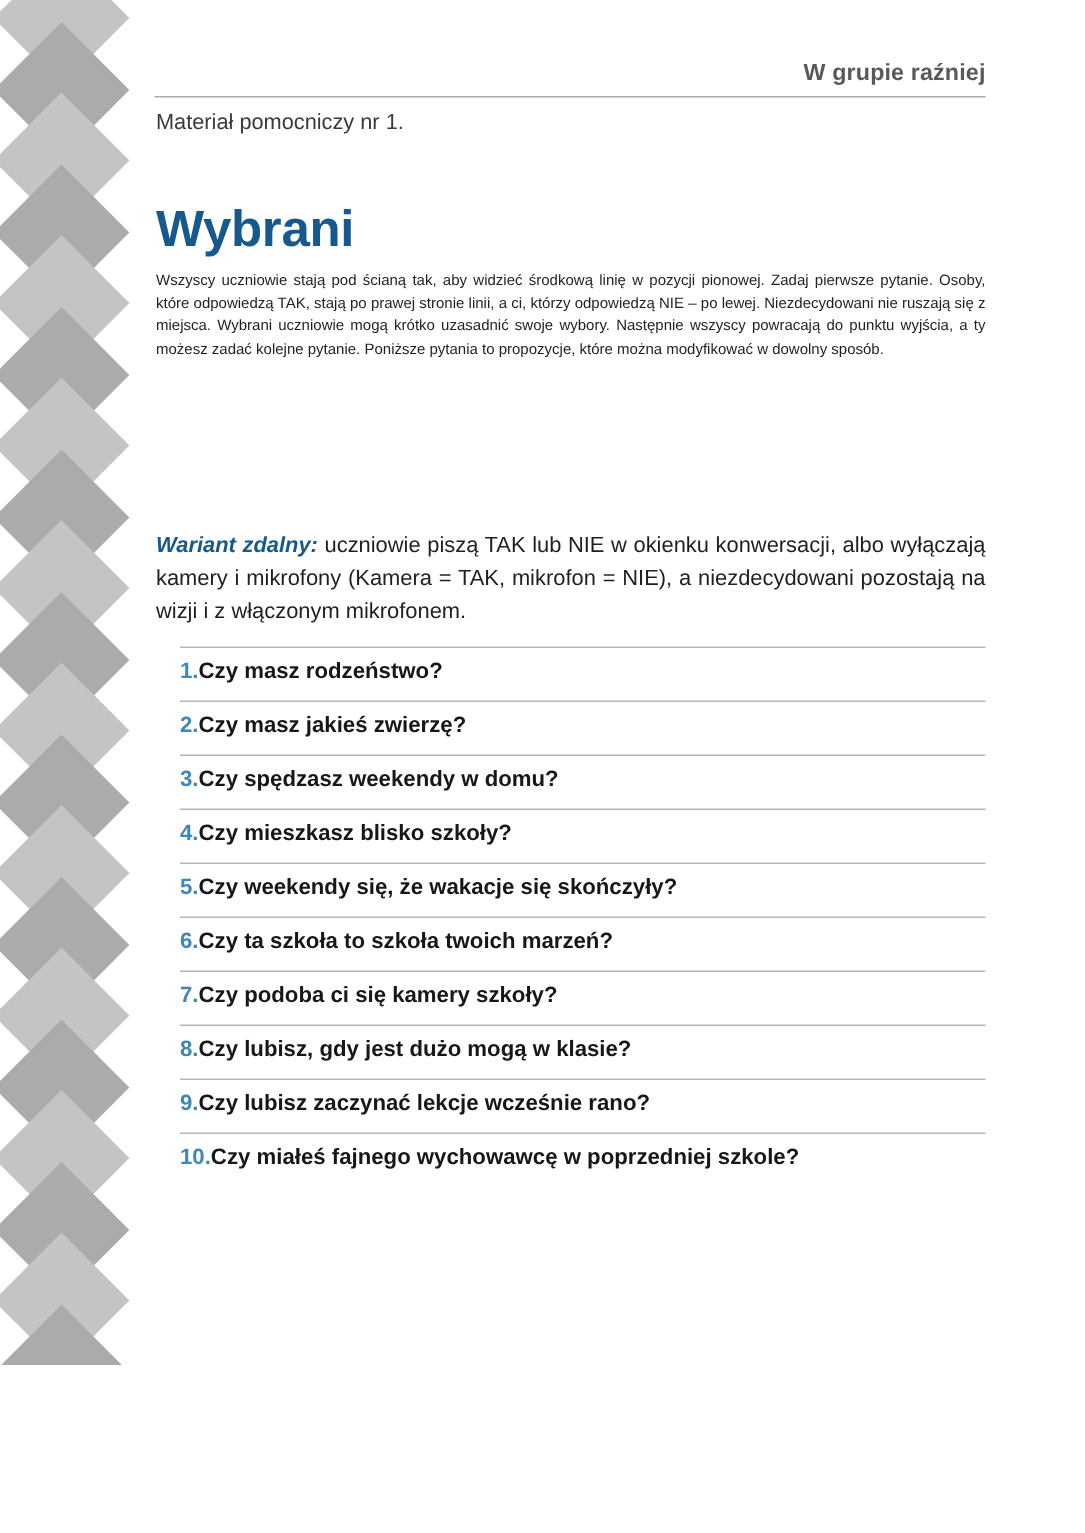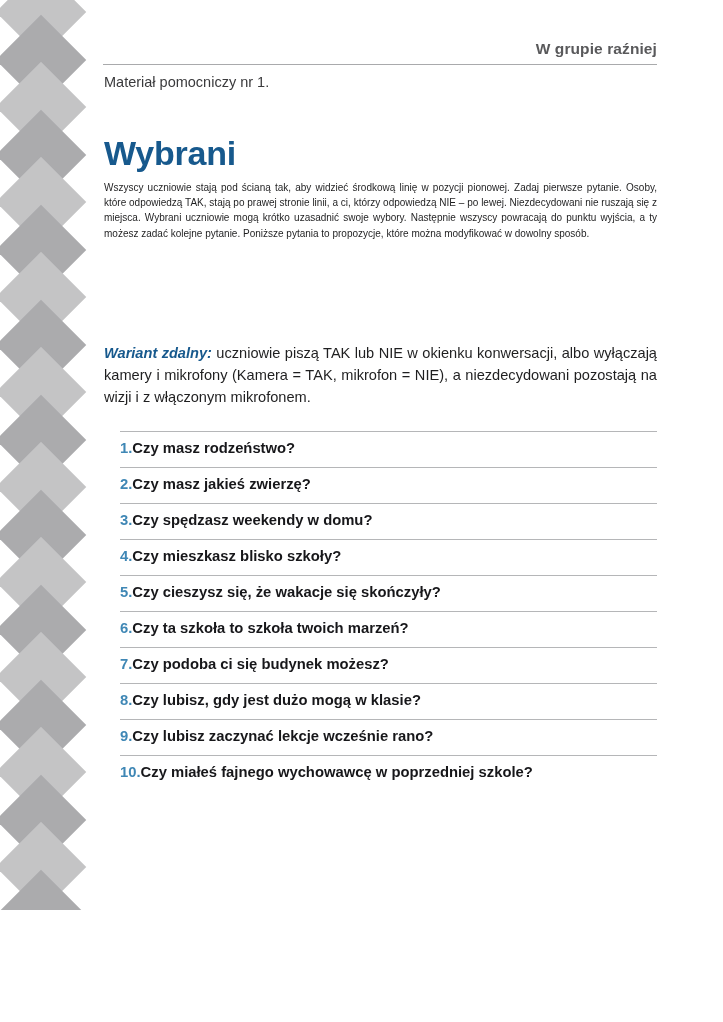--- a/index.html
+++ b/index.html
@@ -82,21 +82,21 @@
     top: 170px;
     width: 553px;
     font-size: 10px;
     color: #1f1f20;
     text-align: justify;
     line-height: 1.52;
   }
   #remote-paragraph {
     position: absolute;
     left: 104px;
-    top: 327px;
+    top: 338px;
     width: 553px;
     font-size: 14.6px;
     color: #1f1f20;
     text-align: justify;
     line-height: 1.52;
   }
   .lead-in {
     font-weight: bold;
     font-style: italic;
     color: #17598d;
@@ -225,23 +225,23 @@
 
   <p id="intro-paragraph">Wszyscy uczniowie stają pod ścianą tak, aby widzieć środkową linię w pozycji pionowej. Zadaj pierwsze pytanie. Osoby, które odpowiedzą TAK, stają po prawej stronie linii, a ci, którzy odpowiedzą NIE – po lewej. Niezdecydowani nie ruszają się z miejsca. Wybrani uczniowie mogą krótko uzasadnić swoje wybory. Następnie wszyscy powracają do punktu wyjścia, a ty możesz zadać kolejne pytanie. Poniższe pytania to propozycje, które można modyfikować w dowolny sposób.</p>
 
   <p id="remote-paragraph"><span class="lead-in">Wariant zdalny:</span><span> uczniowie piszą TAK lub NIE w okienku konwersacji, albo wyłączają kamery i mikrofony (Kamera = TAK, mikrofon = NIE), a niezdecydowani pozostają na wizji i z włączonym mikrofonem.</span></p>
 
   <div id="question-list">
       <div class="question-row"><span class="q-num">1.</span><span class="q-text">Czy masz rodzeństwo?</span></div>
       <div class="question-row"><span class="q-num">2.</span><span class="q-text">Czy masz jakieś zwierzę?</span></div>
       <div class="question-row"><span class="q-num">3.</span><span class="q-text">Czy spędzasz weekendy w domu?</span></div>
       <div class="question-row"><span class="q-num">4.</span><span class="q-text">Czy mieszkasz blisko szkoły?</span></div>
-      <div class="question-row"><span class="q-num">5.</span><span class="q-text">Czy cieszysz się, że wakacje się skończyły?</span></div>
+      <div class="question-row"><span class="q-num">5.</span><span class="q-text">Czy weekendy się, że wakacje się skończyły?</span></div>
       <div class="question-row"><span class="q-num">6.</span><span class="q-text">Czy ta szkoła to szkoła twoich marzeń?</span></div>
-      <div class="question-row"><span class="q-num">7.</span><span class="q-text">Czy podoba ci się budynek możesz?</span></div>
+      <div class="question-row"><span class="q-num">7.</span><span class="q-text">Czy podoba ci się kamery szkoły?</span></div>
       <div class="question-row"><span class="q-num">8.</span><span class="q-text">Czy lubisz, gdy jest dużo mogą w klasie?</span></div>
       <div class="question-row"><span class="q-num">9.</span><span class="q-text">Czy lubisz zaczynać lekcje wcześnie rano?</span></div>
       <div class="question-row"><span class="q-num">10.</span><span class="q-text">Czy miałeś fajnego wychowawcę w poprzedniej szkole?</span></div>
     </div>
 
   <div id="footer-logo">
     <span id="logo-wrap">
       <span id="logo-bubble">
         <span class="bub"></span>
         <span class="bub-e">e</span>

